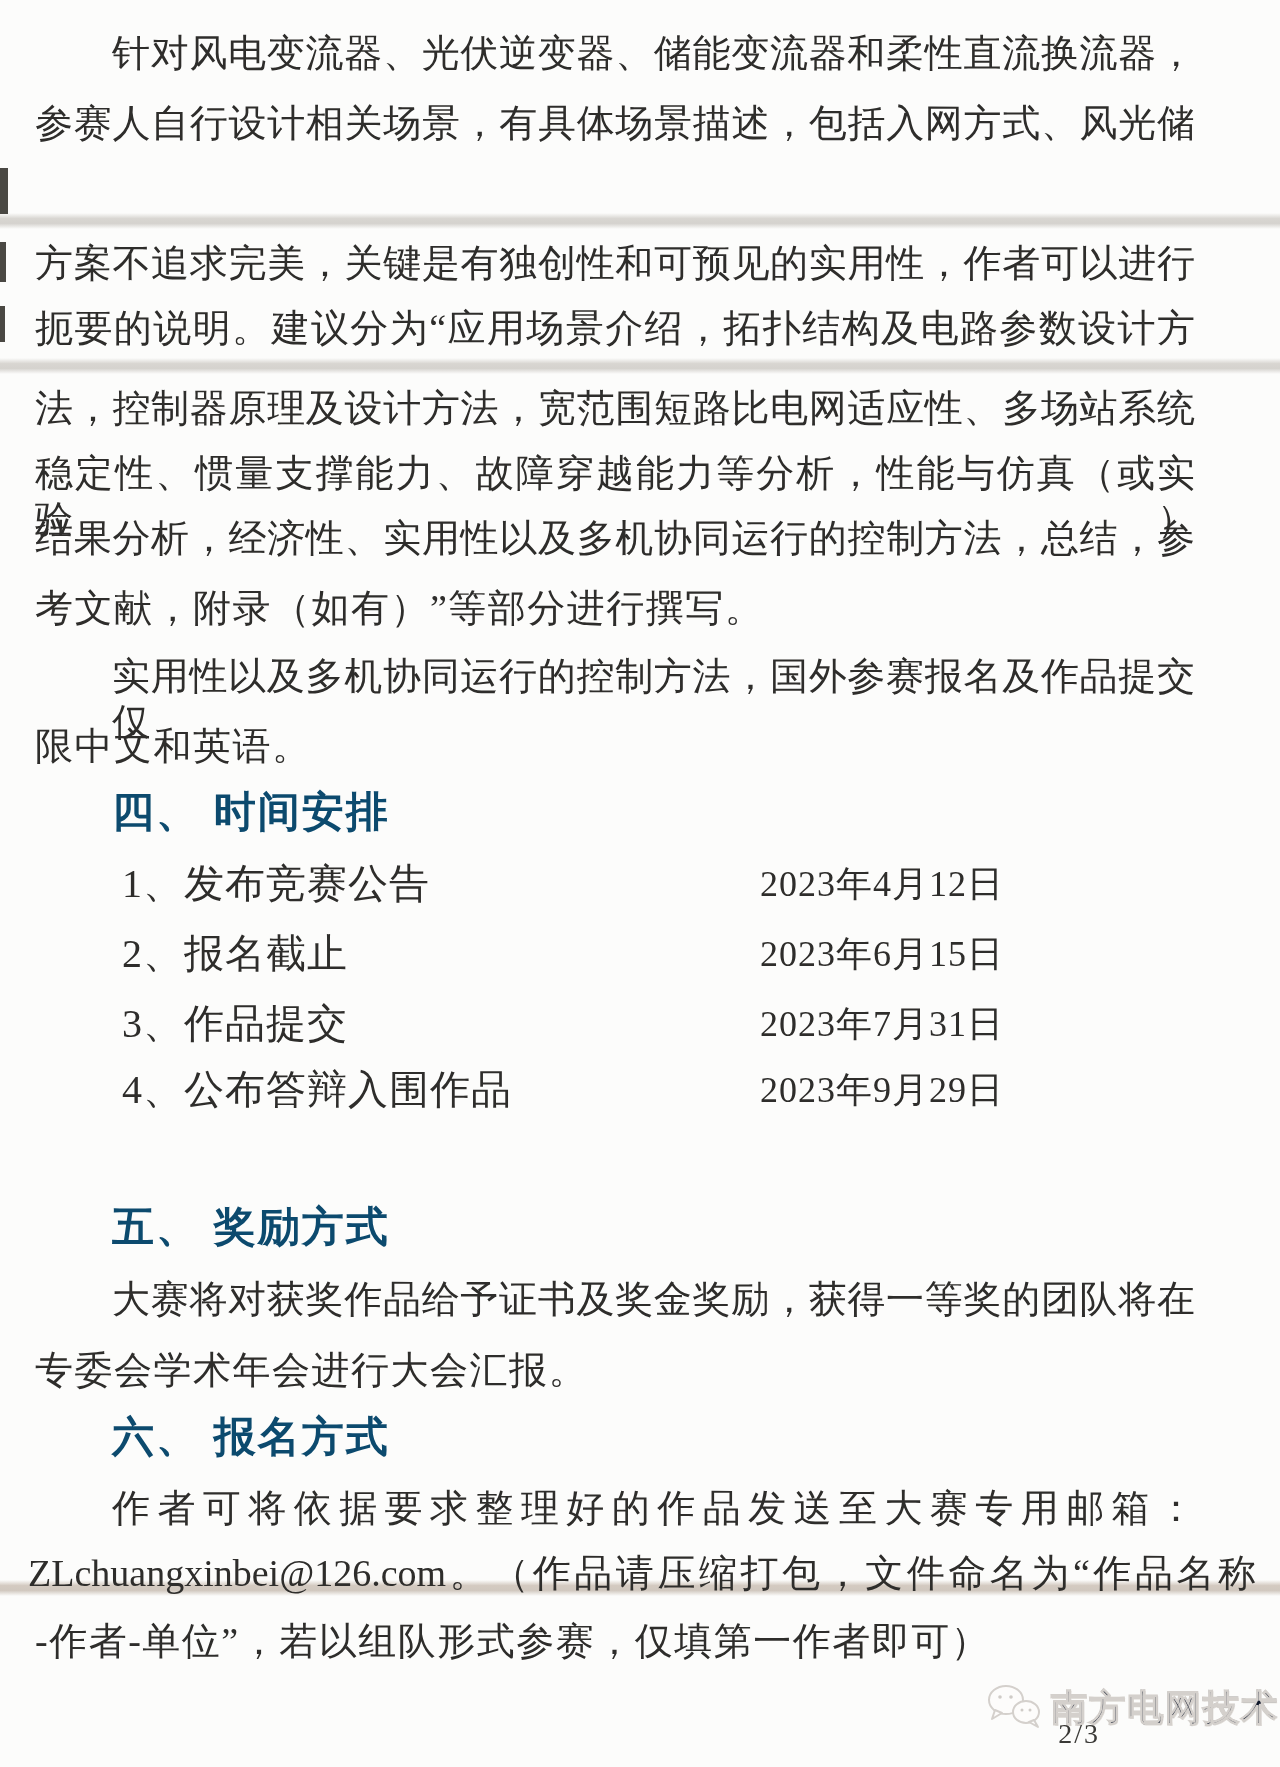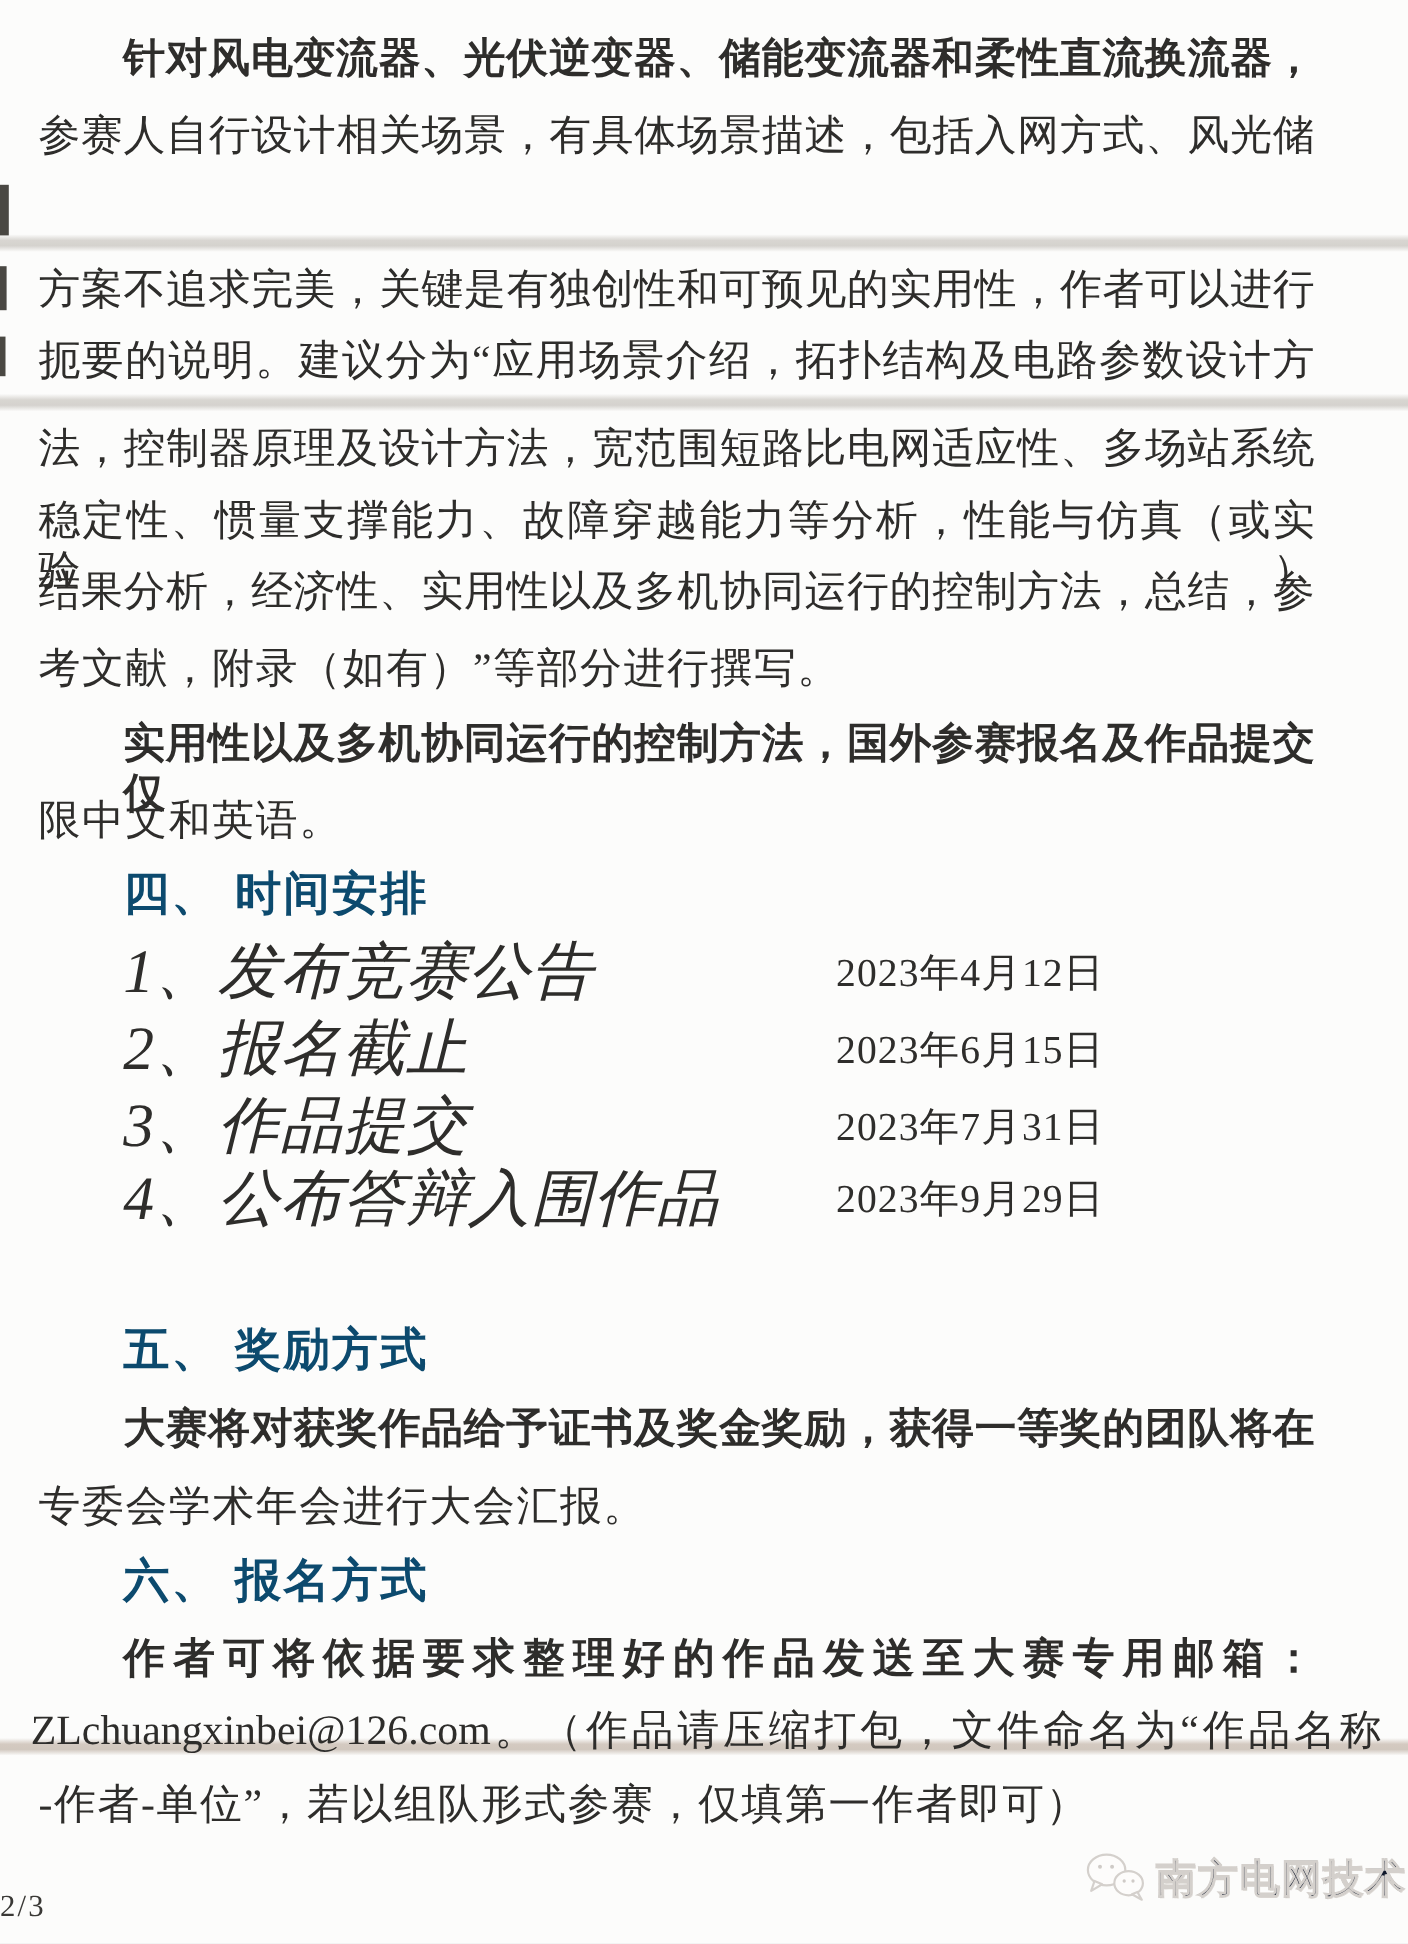--- a/index.html
+++ b/index.html
@@ -12,46 +12,46 @@
   
   .ln {
     position:absolute; font-size:38px; line-height:46px;
     letter-spacing:1.5px; white-space:nowrap; z-index:3;
   }
   .just {
     white-space:normal; letter-spacing:0;
     text-align:justify; text-align-last:justify;
   }
   .w-full { left:35px;  width:1160px; }
-  .w-ind  { left:112px; width:1083px;font-weight:bold; }
+  .w-ind  { left:112px; width:1083px; }
   .w-mail { left:28px;  width:1228px; }
   
   .hd {
     position:absolute; left:112px; z-index:3;
     font-family:"Liberation Sans","DejaVu Sans",sans-serif;
     font-weight:bold; font-size:42px; line-height:48px; letter-spacing:2px;
     color:#0c4a6e; white-space:nowrap;
   }
   
   .row { position:absolute; left:0; width:1280px; height:56px; z-index:3; }
-  .il  { position:absolute; left:112px; font-size:56px; line-height:52px; letter-spacing:1px; white-space:nowrap;font-style:italic; }
+  .il  { position:absolute; left:122px; font-size:40px; line-height:52px; letter-spacing:1px; white-space:nowrap; }
   .id  { position:absolute; left:760px; font-size:36px; line-height:52px; letter-spacing:1px; white-space:nowrap; }
   
   .band {
     position:absolute; left:0; width:1280px; height:16px; z-index:1;
     background:linear-gradient(180deg, rgba(214,212,208,0) 0%, rgba(210,207,202,.85) 35%, rgba(206,203,198,.85) 65%, rgba(214,212,208,0) 100%);
   }
   .band.tan {
     background:linear-gradient(180deg, rgba(216,207,198,0) 0%, rgba(207,196,186,.9) 35%, rgba(204,194,184,.9) 65%, rgba(216,207,198,0) 100%);
   }
   .sliver { position:absolute; left:0; background:#4a4843; z-index:2; }
   
   .pageno {
     position:absolute; top:1718px; left:0; width:1100px; z-index:3;
-    text-align:left; font-size:28px; letter-spacing:2px; color:#3a3936;
+    text-align:right; font-size:28px; letter-spacing:2px; color:#3a3936;
   }
   
   .wm { position:absolute; top:1682px; left:985px; z-index:2; display:flex; align-items:center; gap:8px; }
   .wm-text {
     font-family:"Liberation Sans","DejaVu Sans",sans-serif; font-weight:bold;
     font-size:36px; letter-spacing:2px; color:#0f172a;
     -webkit-text-stroke:1.2px #d4d0cc;
     text-shadow:1px 1px 0 #dedad6;
     white-space:nowrap;
   }

